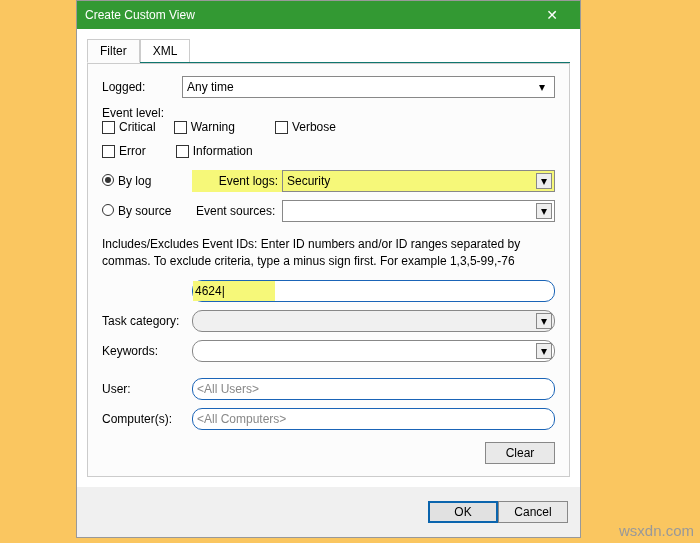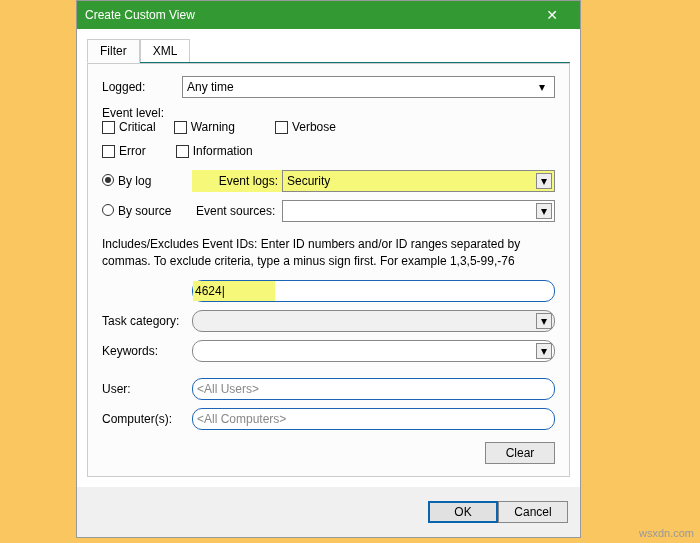--- a/index.html
+++ b/index.html
@@ -122,21 +122,21 @@
     }
     .btn.default { border: 2px solid #0a64ad; background:#e1e1e1;}
     .clear-row { display: flex; justify-content: flex-end; margin-top: 12px; }
     .footer {
       display: flex;
       justify-content: flex-end;
       padding: 14px 12px;
       background: #f0f0f0;
       margin: 10px -10px 0 -10px;
     }
-    .watermark { position: absolute; right: 6px; bottom: 4px; color: #999; font-size: 11px;}
+    .watermark { position: absolute; right: 6px; bottom: 4px; color: #999; font-size: 15px;}
   </style>
 </head>
 <body>
 
 <div class="window">
   <div class="titlebar">
     <span>Create Custom View</span>
     <span class="close">✕</span>
   </div>
 

